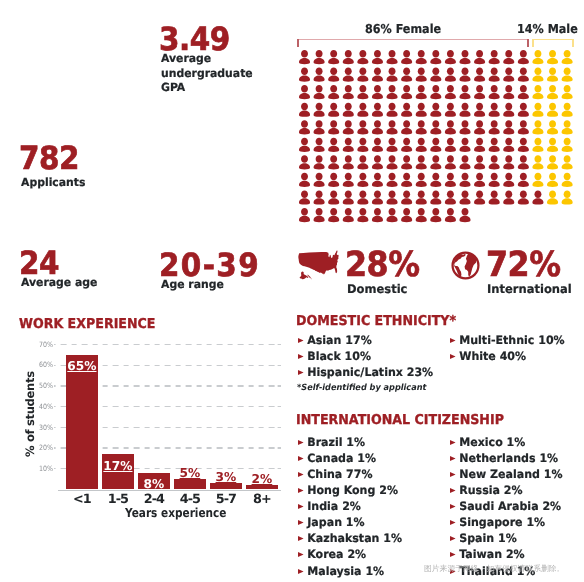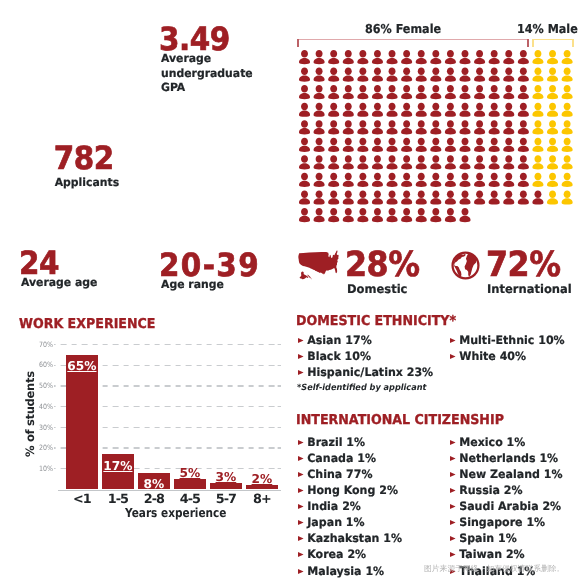--- a/index.html
+++ b/index.html
@@ -114,21 +114,21 @@
 <body>
 
 <div class="page">
 
 
   <div class="abs stat" style="left:155px;top:23px;">
     <div class="bignum n349">3.49</div>
     <div class="sublabel">Average undergraduate GPA</div>
   </div>
 
-  <div class="abs stat" style="left:31px;top:142px;text-align:center;">
+  <div class="abs stat" style="left:15px;top:142px;">
     <div class="bignum n782">782</div>
     <div class="sublabel" style="margin-top:2px;">Applicants</div>
   </div>
 
 
   <div class="abs stat" style="left:15px;top:247px;">
     <div class="bignum n24">24</div>
     <div class="sublabel">Average age</div>
   </div>
 
@@ -1001,21 +1001,21 @@
       <div class="ytick" style="left: 21px; width: 32px; top: 10.7px;">70%</div>
       <div class="axisline" style="left: 58.4px; top: 159.5px; width: 222.6px;"></div>
       <div class="bar" style="left: 66px; width: 31.8px; top: 24.95px; height: 134.55px;"></div>
       <div class="barlabel" style="left: 60px; width: 43.8px; color: rgb(255, 255, 255); top: 30.15px;">65%</div>
       <div class="xtick" style="left: 60px; width: 43.8px; top: 164px;">&lt;1</div>
       <div class="bar" style="left: 102px; width: 31.8px; top: 124.31px; height: 35.19px;"></div>
       <div class="barlabel" style="left: 96px; width: 43.8px; color: rgb(255, 255, 255); top: 129.51px;">17%</div>
       <div class="xtick" style="left: 96px; width: 43.8px; top: 164px;">1-5</div>
       <div class="bar" style="left: 138px; width: 31.8px; top: 142.94px; height: 16.56px;"></div>
       <div class="barlabel" style="left: 132px; width: 43.8px; color: rgb(255, 255, 255); top: 148.14px;">8%</div>
-      <div class="xtick" style="left: 132px; width: 43.8px; top: 164px;">2-8</div>
+      <div class="xtick" style="left: 132px; width: 43.8px; top: 164px;">2-4</div>
       <div class="bar" style="left: 174px; width: 31.8px; top: 149.15px; height: 10.35px;"></div>
       <div class="barlabel" style="left: 168px; width: 43.8px; color: rgb(158, 31, 36); top: 136.75px;">5%</div>
       <div class="xtick" style="left: 168px; width: 43.8px; top: 164px;">4-5</div>
       <div class="bar" style="left: 210px; width: 31.8px; top: 153.29px; height: 6.21px;"></div>
       <div class="barlabel" style="left: 204px; width: 43.8px; color: rgb(158, 31, 36); top: 140.89px;">3%</div>
       <div class="xtick" style="left: 204px; width: 43.8px; top: 164px;">5-7</div>
       <div class="bar" style="left: 246px; width: 31.8px; top: 155.36px; height: 4.14px;"></div>
       <div class="barlabel" style="left: 240px; width: 43.8px; color: rgb(158, 31, 36); top: 142.96px;">2%</div>
       <div class="xtick" style="left: 240px; width: 43.8px; top: 164px;">8+</div>
     </div>

